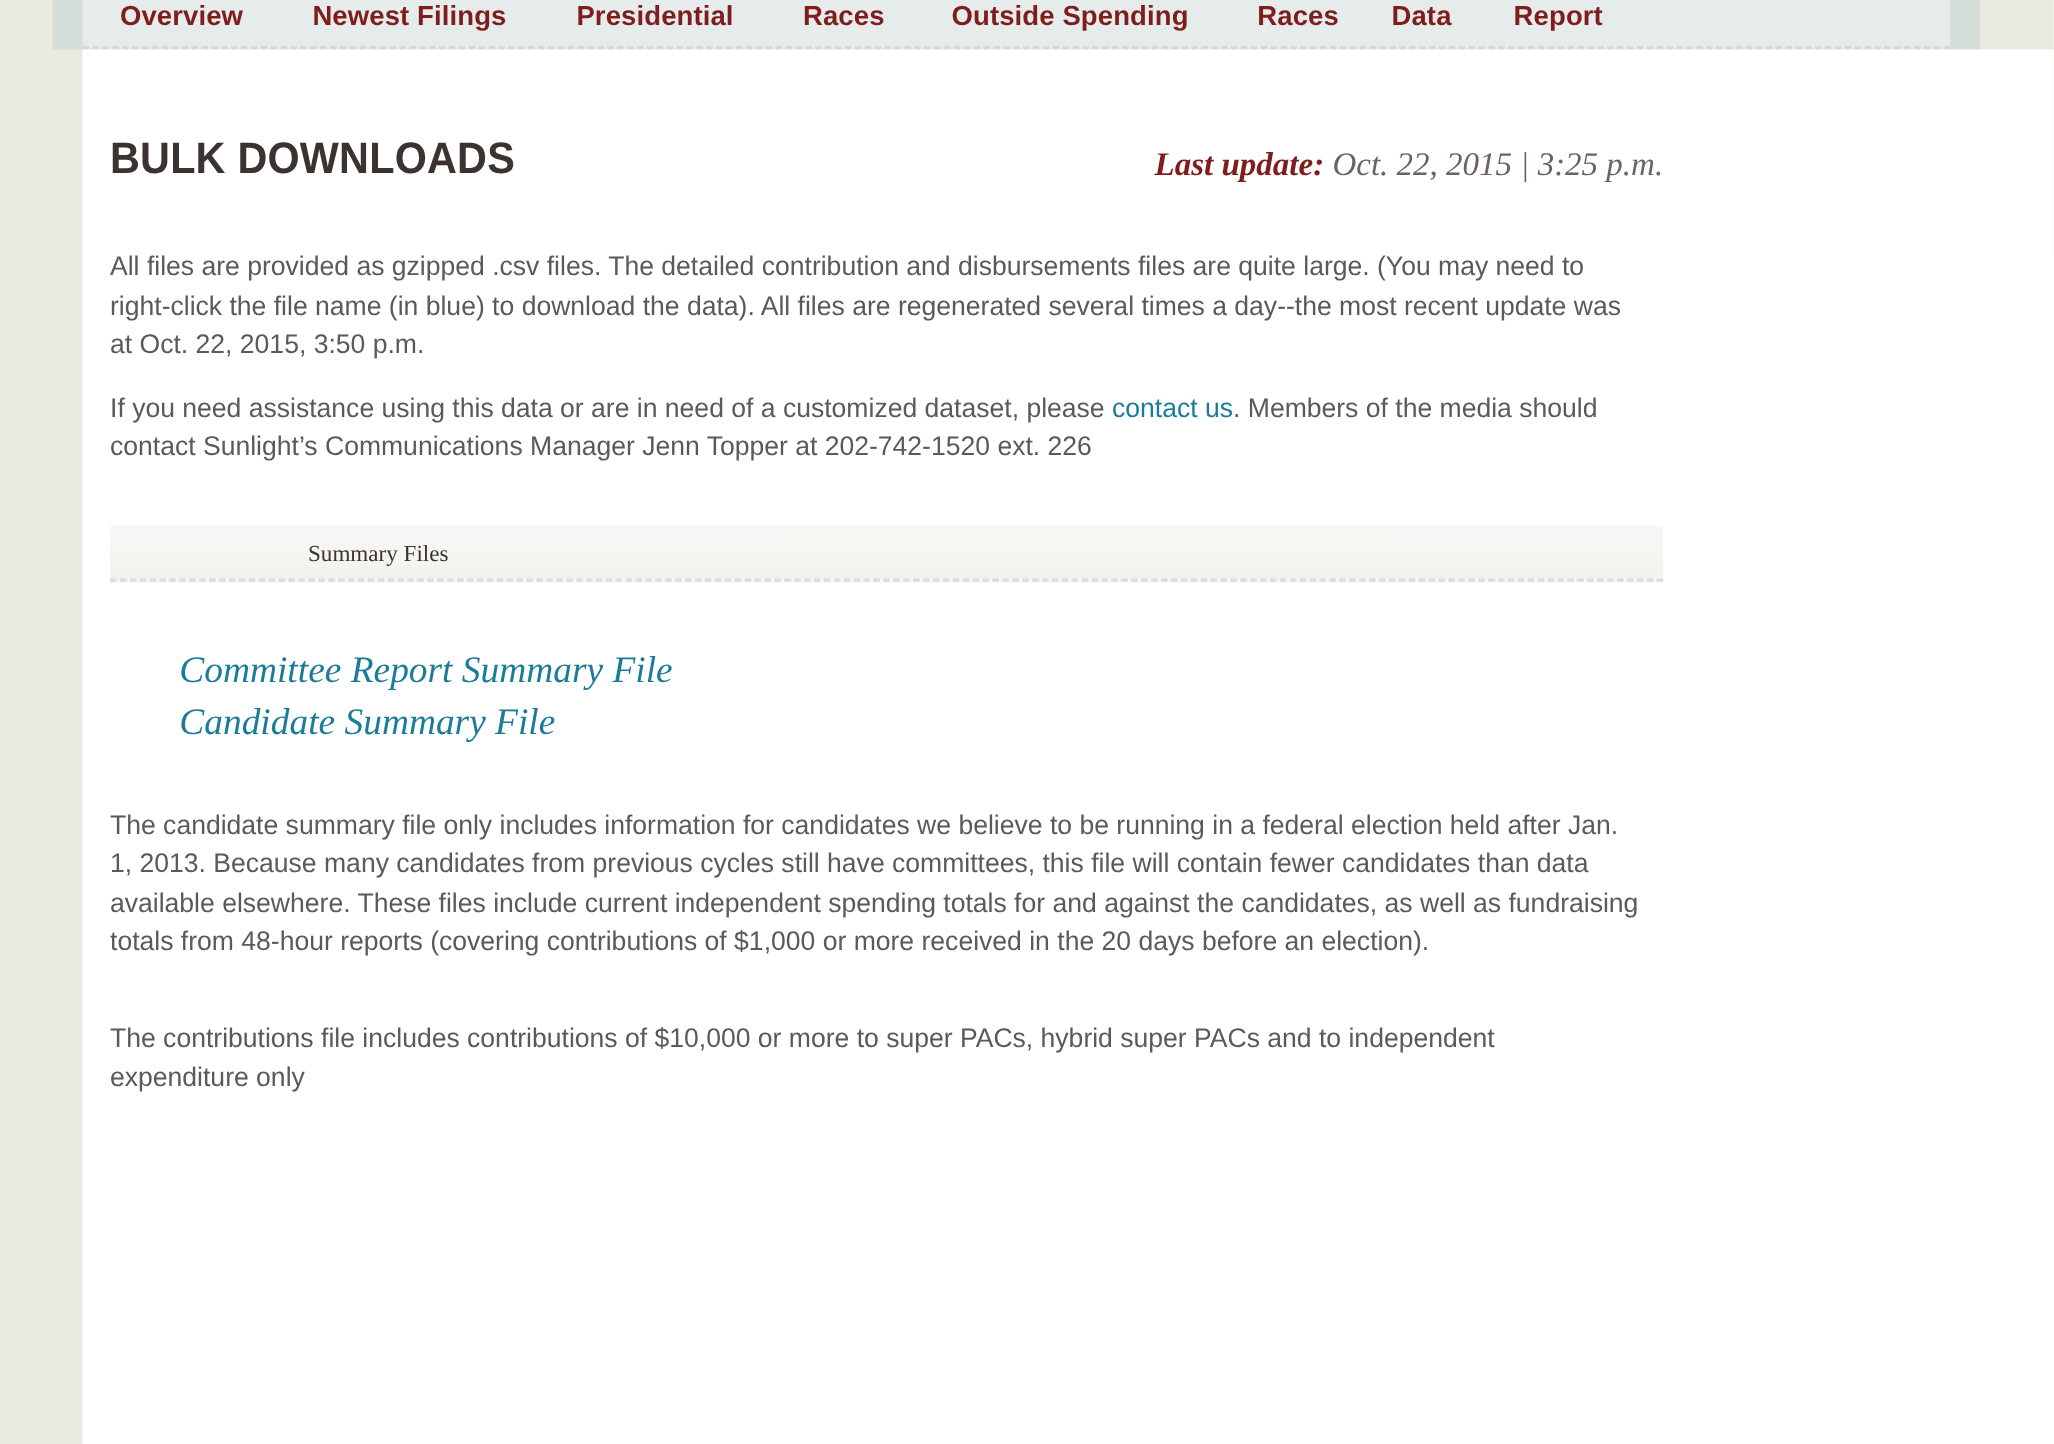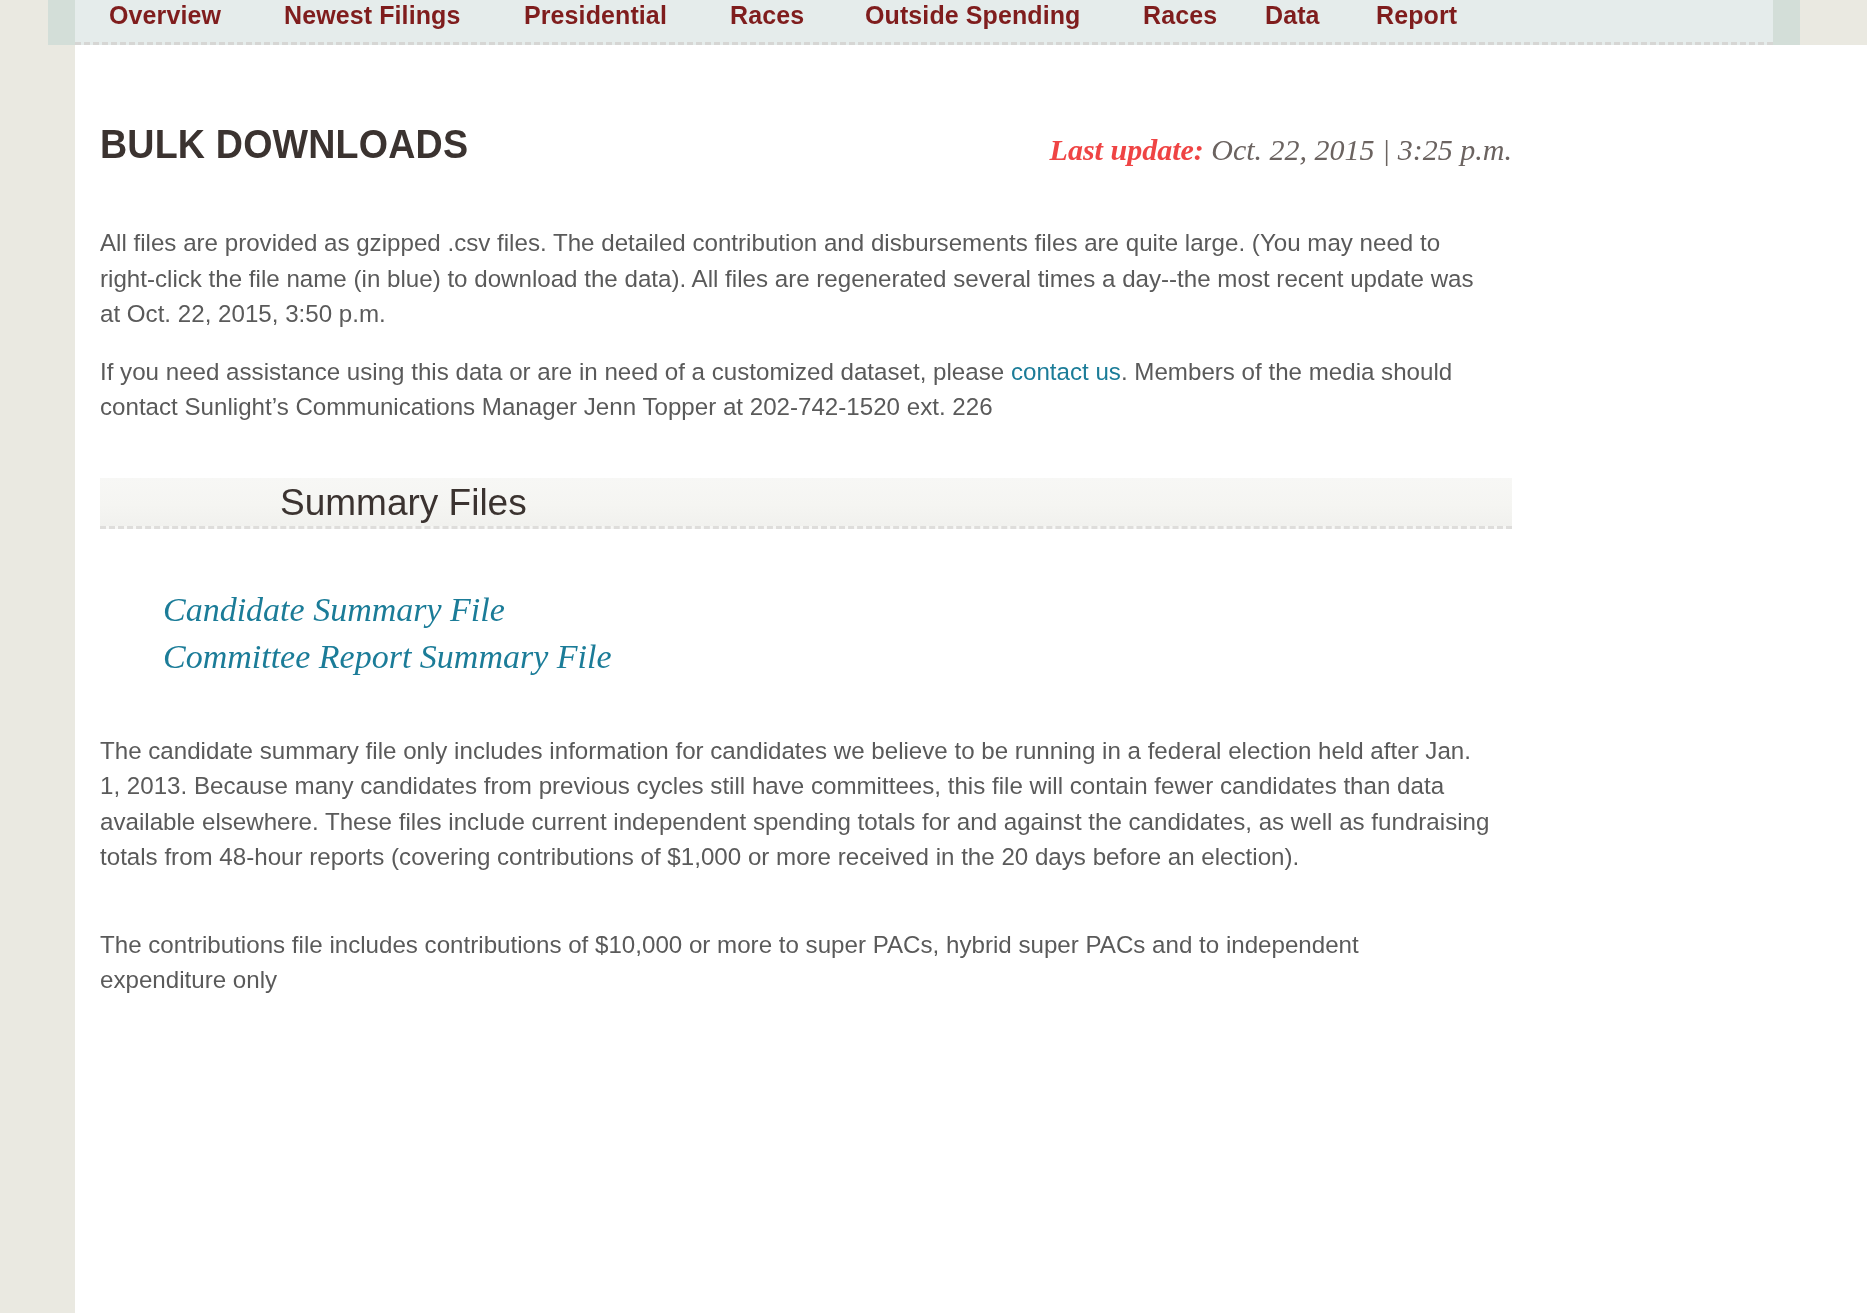--- a/index.html
+++ b/index.html
@@ -111,21 +111,21 @@
     font-family: "Liberation Serif", serif;
     font-size: 30px;
     line-height: 34px;
     color: #6b6360;
     white-space: nowrap;
     font-style: italic;
   }
   #last-update .lu-label {
     font-weight: bold;
     font-style: italic;
-    color: #ef4444;
+    color: #7f1d1d;
     margin-left: 19px;
   }
 
   
   p.body {
     margin: 0;
     font-family: "Liberation Sans", sans-serif;
     font-size: 24.5px;
     line-height: 35.5px;
     color: #5a5a5a;
@@ -147,22 +147,22 @@
     height: 48px;
     background: linear-gradient(to bottom, #f7f7f5 0%, #f5f5f2 55%, #f1f1ee 100%);
     border-bottom: 3px dashed #dedddb;
     box-sizing: content-box;
     position: relative;
   }
   .section-head .sh-text {
     position: absolute;
     left: 180px;
     top: 5px;
-    font-family: Liberation Sans, sans-serif;
-    font-size: 37px;
+    font-family: Liberation Serif, serif;
+    font-size: 21px;
     line-height: 40px;
     color: #3b3330;
     white-space: nowrap;
   }
 
   
   ul.file-list {
     list-style: none;
     margin: 0;
     padding: 0;
@@ -218,24 +218,24 @@
       <p class="body intro-1">All files are provided as gzipped .csv files. The detailed contribution and disbursements files are quite large. (You may need to right-click the file name (in blue) to download the data). All files are regenerated several times a day--the most recent update was at Oct. 22, 2015, 3:50 p.m.</p>
 
       <p class="body intro-2"><span>If you need assistance using this data or are in need of a customized dataset, please </span><a class="inline-link" href="#">contact us</a><span>. Members of the media should contact Sunlight’s Communications Manager Jenn Topper at 202-742-1520 ext. 226</span></p>
 
       <div class="section-head">
         <span class="sh-text">Summary Files</span>
       </div>
 
       <ul class="file-list first">
         <li>
-          <a class="file-link" href="#">Candidate Summary File</a>
+          <a class="file-link" href="#">Committee Report Summary File</a>
         </li>
         <li>
-          <a class="file-link" href="#">Committee Report Summary File</a>
+          <a class="file-link" href="#">Candidate Summary File</a>
         </li>
       </ul>
 
       <p class="body section-desc">The candidate summary file only includes information for candidates we believe to be running in a federal election held after Jan. 1, 2013. Because many candidates from previous cycles still have committees, this file will contain fewer candidates than data available elsewhere. These files include current independent spending totals for and against the candidates, as well as fundraising totals from 48-hour reports (covering contributions of $1,000 or more received in the 20 days before an election).</p>
 
 
 
       <p class="body section-desc tail">The contributions file includes contributions of $10,000 or more to super PACs, hybrid super PACs and to independent expenditure only</p>
 
     </div>

